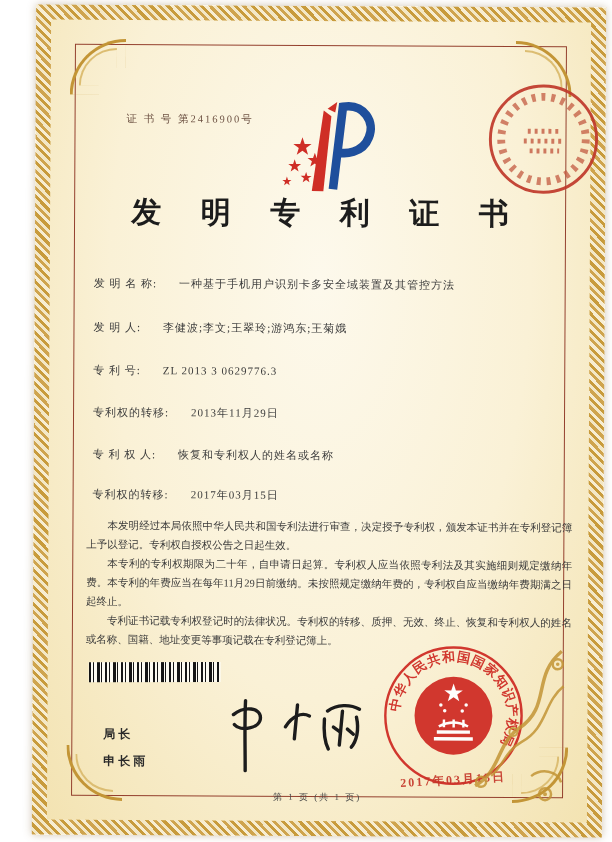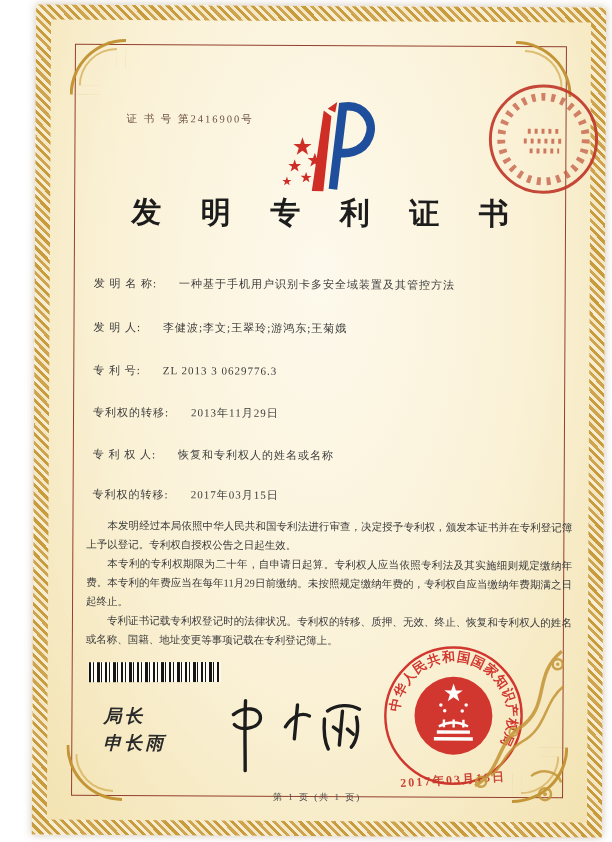--- a/index.html
+++ b/index.html
@@ -41,21 +41,21 @@
   .fr0{top:256px}.fr1{top:300px}.fr2{top:343px}.fr3{top:385px}.fr4{top:427px}.fr5{top:467px}
 
   .body-text{position:absolute;left:38px;width:486px;top:496px;font-size:10.5px;line-height:19px;color:#3a3a3a;text-align:justify;}
   .body-text p{margin:0;text-indent:2em;}
 
   .barcode{
     position:absolute;left:41px;top:642px;width:132px;height:20px;transform:rotate(-.4deg);
     background:repeating-linear-gradient(90deg,#151515 0 2px,#fdfbf2 2px 4px,#151515 4px 5px,#fdfbf2 5px 8px,#151515 8px 11px,#fdfbf2 11px 12px,#151515 12px 13px,#fdfbf2 13px 16px);
   }
 
-  .signoff{position:absolute;left:56px;top:683px;font-size:18px;font-weight:bold;color:#2a2a2a;line-height:27px;letter-spacing:3px;font-style:italic;}
+  .signoff{position:absolute;left:56px;top:701px;font-size:12px;font-weight:bold;color:#2a2a2a;line-height:27px;letter-spacing:3px;}
   .signature{position:absolute;left:168px;top:664px;width:160px;height:90px;}
 
   .official-seal{position:absolute;left:333px;top:621px;width:146px;height:146px;opacity:.95;}
   .seal-date{
     position:absolute;left:326px;top:750px;width:160px;text-align:center;
     color:#c43427;font-size:12px;letter-spacing:2px;font-weight:bold;transform:rotate(-4deg);opacity:.9;
   }
   .footer{position:absolute;left:0;right:0;top:770px;text-align:center;font-size:9px;color:#4a4a4a;letter-spacing:2px;}
 
   .flourish{position:absolute;right:16px;bottom:16px;width:110px;height:160px;opacity:.85;}

